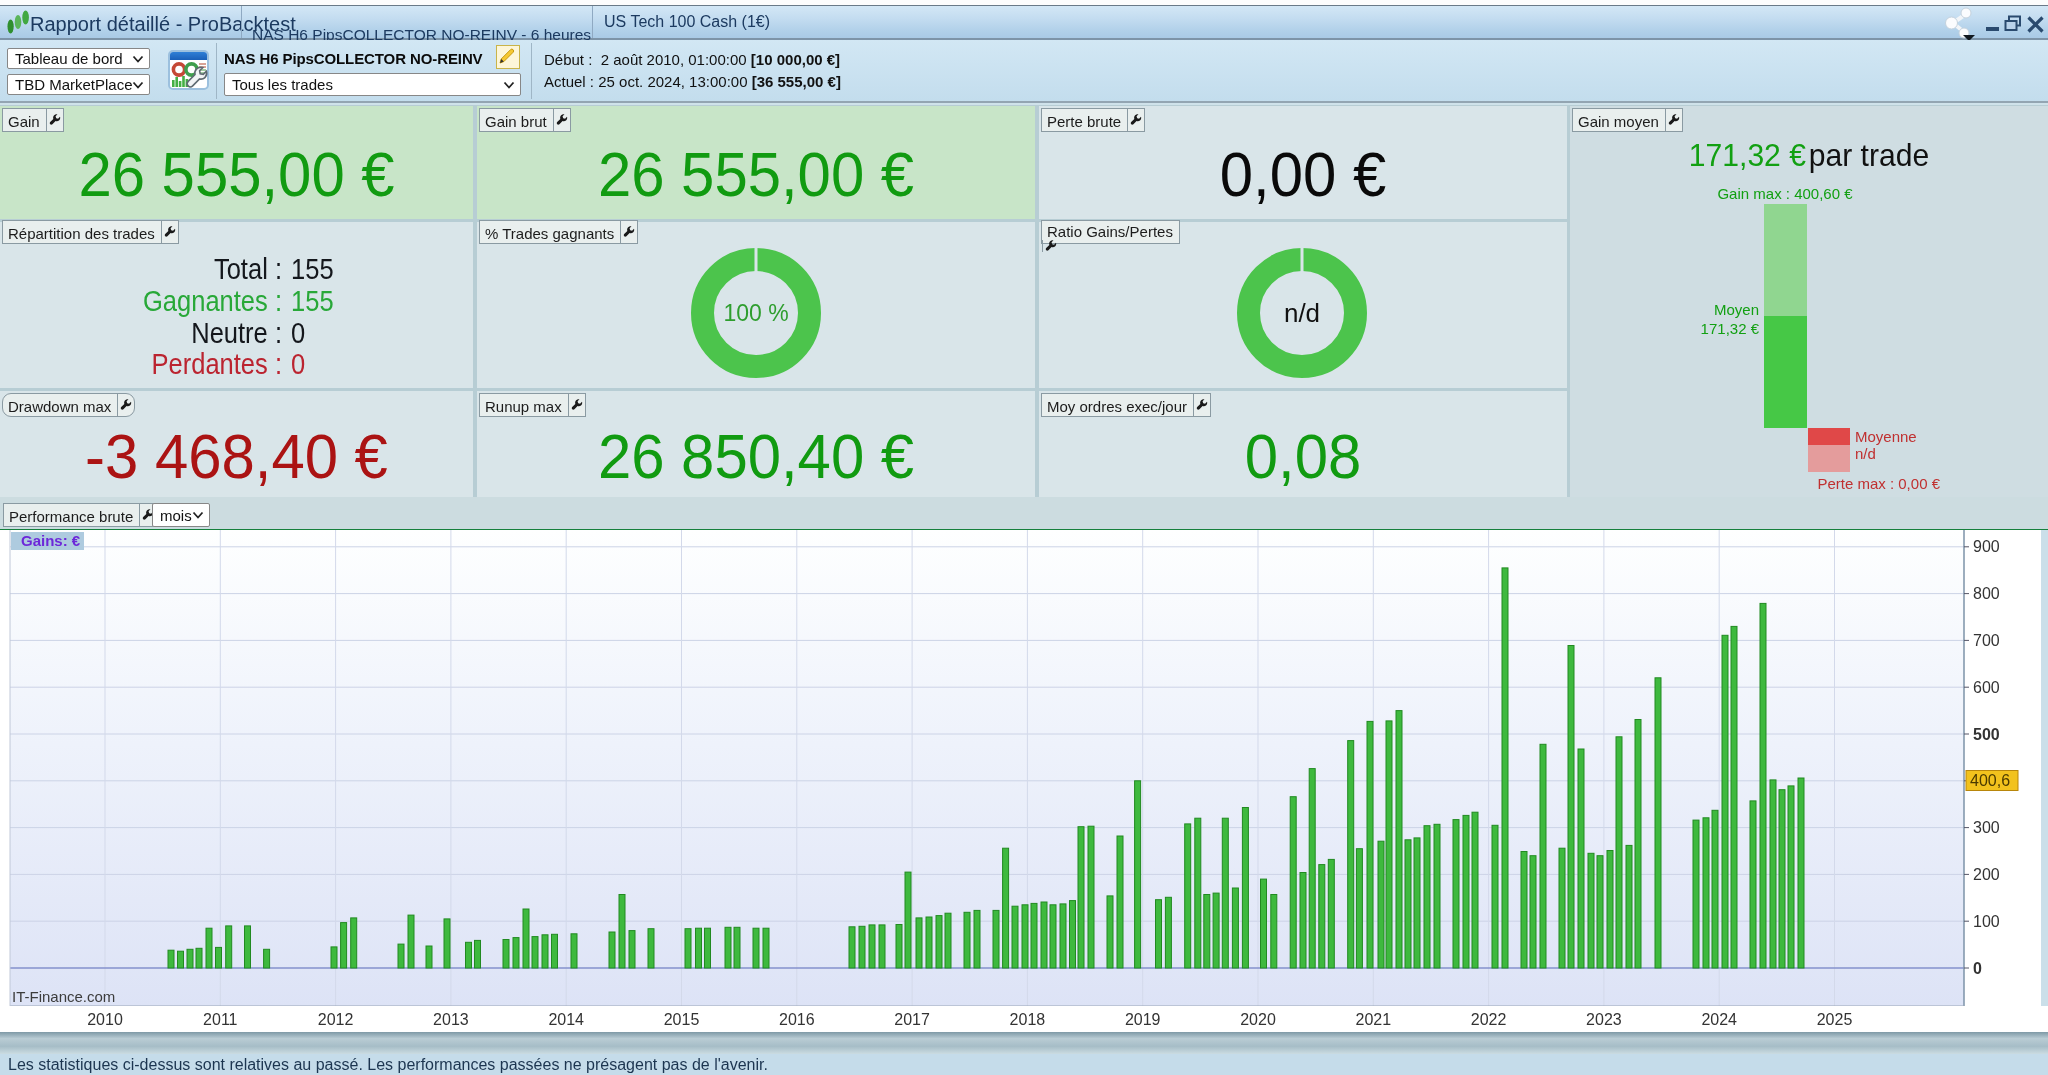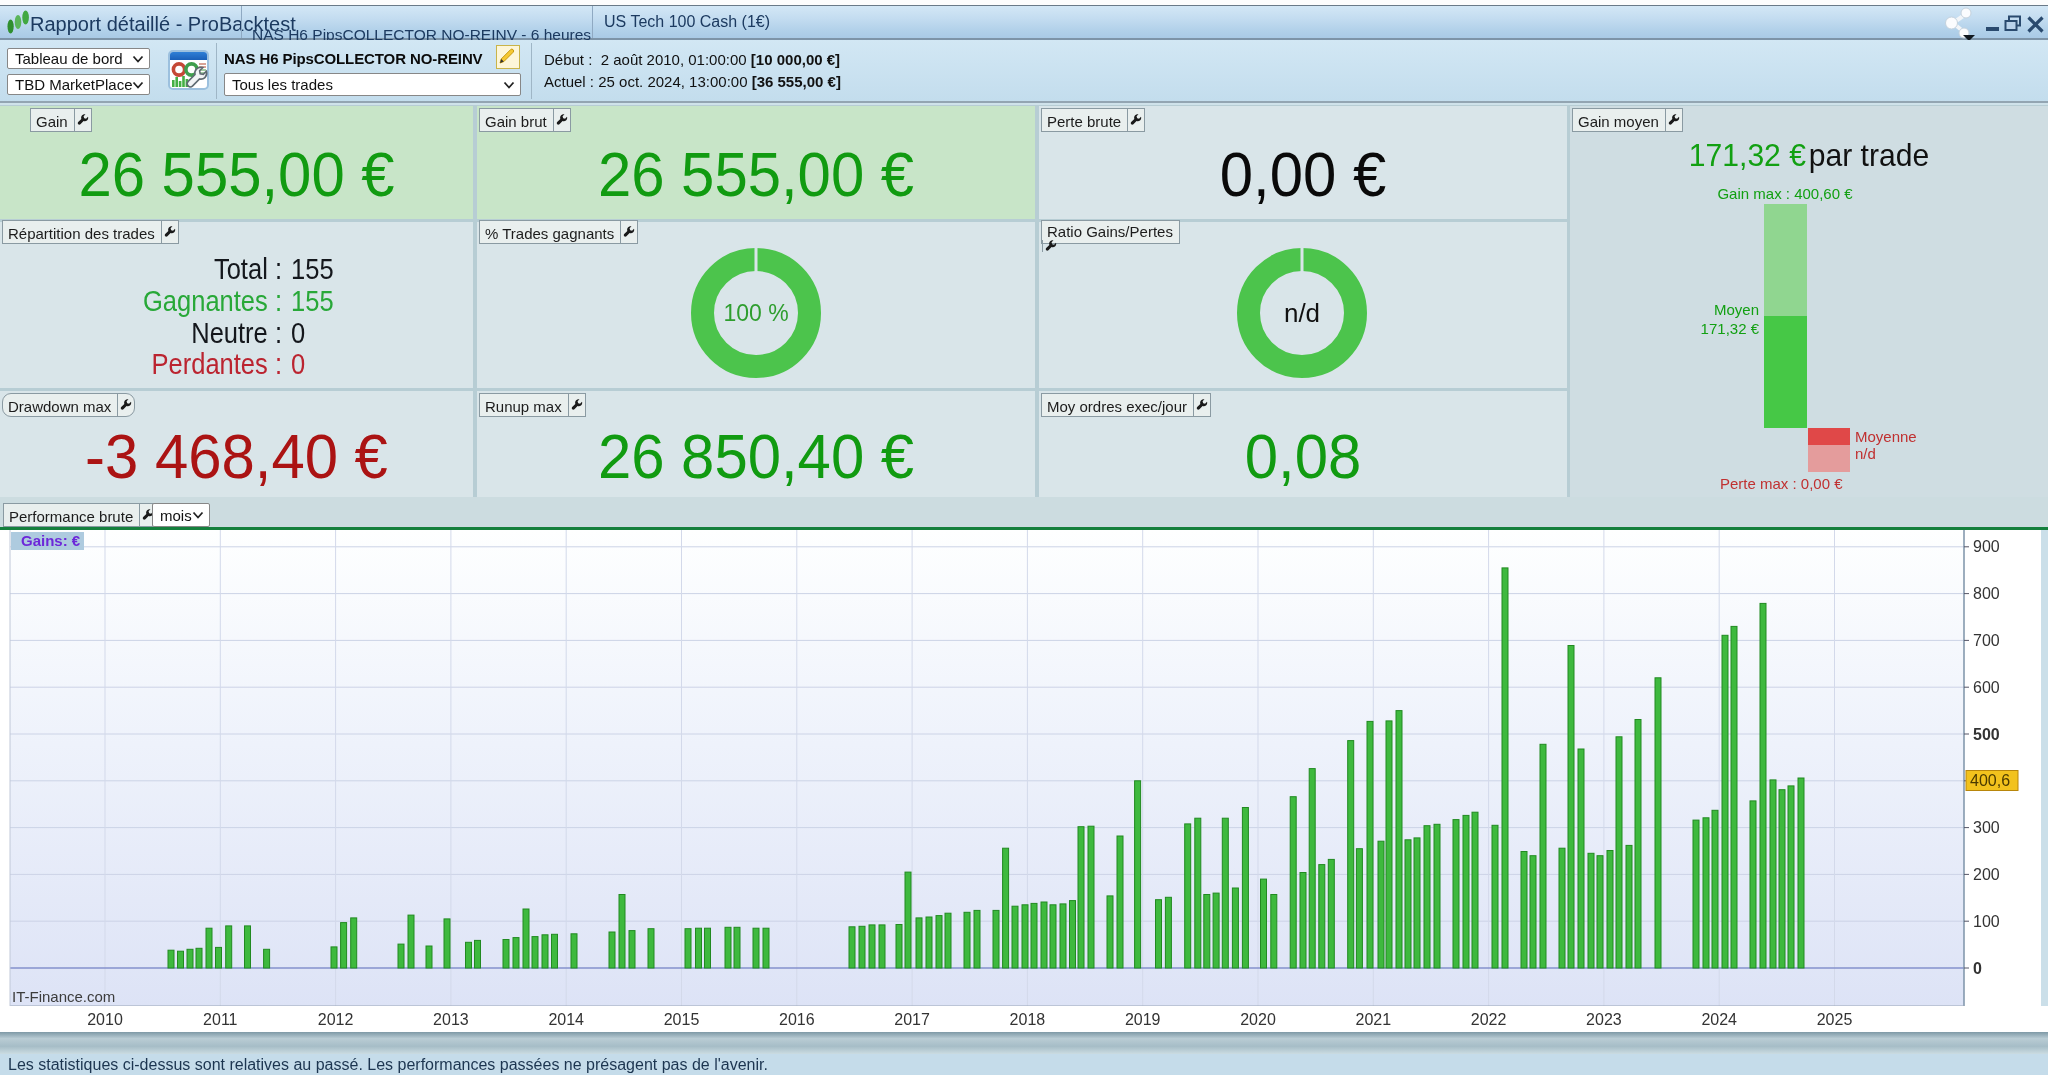--- a/index.html
+++ b/index.html
@@ -19,21 +19,21 @@
 .dash {position:absolute;left:0;top:105px;width:2048px;height:392px;background:#b7cdd4}
 .panel {position:absolute;overflow:hidden}
 .pgreen {background:#c8e5c8}
 .pblue {background:#d9e5e9}
 .lb {position:absolute;display:flex;height:24px;background:#e9efee;border:1px solid #8a9aa2;
  font-size:15px;color:#1c1c1c;align-items:stretch}
 .lbt {padding:2px 6px 0 5px;display:flex;align-items:center}
 .lbw {width:17px;border-left:1px solid #8a9aa2;display:flex;align-items:center;justify-content:center}
 .bigv {position:absolute;left:0;right:0;text-align:center;font-size:63px;line-height:63px;transform:scaleX(0.95)}
 .chead {position:absolute;left:0;top:497px;width:2048px;height:33px;background:#ccdce0;
- border-bottom:3px solid #15803d}
+ border-bottom:1px solid #15803d}
 .gains {position:absolute;left:11px;top:532px;background:#aecbdf;color:#6d28d9;font-weight:bold;
  font-size:15px;padding:0 4px 1px 10px;z-index:5}
 .strip {position:absolute;left:0;top:1032px;width:2048px;height:22px;
  background:linear-gradient(180deg,#7e99a6 0,#b9ccd4 30%,#a6bdc7 65%,#cbdce2 100%)}
 .bbar {position:absolute;left:0;top:1054px;width:2048px;height:21px;background:#c5dcea;
  font-size:16px;color:#1c3550;padding:2px 0 16px 8px}
 .rt {position:absolute;font-size:15px;white-space:nowrap}
 </style></head><body>
 
 <div class="topwhite"></div>
@@ -133,21 +133,21 @@
  <div class="panel pblue" style="left:1570px;top:1px;width:478px;height:391px;background:#cfdde2">
    <div class="abs" style="left:0;right:0;top:33px;text-align:center;font-size:32px;line-height:32px;transform:scaleX(0.94)">
      <span style="color:#12a012">171,32 €</span><span style="color:#111;margin-left:3px">par trade</span></div>
    <div class="abs" style="left:0;width:430px;top:79px;text-align:center;font-size:15px;color:#12a012">Gain max : 400,60 €</div>
    <div class="abs" style="left:194px;top:98px;width:43px;height:112px;background:#90d690"></div>
    <div class="abs" style="left:194px;top:210px;width:43px;height:112px;background:#46c846"></div>
    <div class="abs" style="left:238px;top:322px;width:42px;height:17px;background:#e04848"></div>
    <div class="abs" style="left:238px;top:339px;width:42px;height:27px;background:#e49c9c"></div>
    <div class="rt" style="right:289px;top:194px;color:#12a012;text-align:right;line-height:19px">Moyen<br>171,32 €</div>
    <div class="rt" style="left:285px;top:322px;color:#c03030">Moyenne<br>n/d</div>
-   <div class="rt" style="left:150px;top:369px;width:220px;text-align:left;color:#c03030">Perte max : 0,00 €</div>
+   <div class="rt" style="left:150px;top:369px;width:220px;text-align:right;color:#c03030">Perte max : 0,00 €</div>
  </div>
 
  <div class="panel pblue" style="left:0;top:117px;width:473px;height:166px;background:#d9e5e9">
    <div class="abs" style="left:0;top:32px;width:282px;text-align:right;font-size:29px;line-height:31.8px;transform:scaleX(0.88);transform-origin:100% 0">
      <div style="color:#14171c">Total :</div>
         <div style="color:#28a838">Gagnantes :</div>
      <div style="color:#14171c">Neutre :</div>
         <div style="color:#bb2430">Perdantes :</div>
       </div>
    <div class="abs" style="left:291px;top:32px;text-align:left;font-size:29px;line-height:31.8px;transform:scaleX(0.88);transform-origin:0 0">
@@ -175,21 +175,21 @@
  <div class="panel pblue" style="left:0;top:286px;width:473px;height:106px">
    <div class="bigv" style="top:34px;color:#ab1313">-3 468,40 €</div>
     </div>
  <div class="panel pblue" style="left:477px;top:286px;width:558px;height:106px">
    <div class="bigv" style="top:34px;color:#119b11">26 850,40 €</div>
     </div>
  <div class="panel pblue" style="left:1039px;top:286px;width:528px;height:106px">
    <div class="bigv" style="top:34px;color:#119b11">0,08</div>
     </div>
 
- <div class="lb" style="left:2px;top:3px;margin-left:28px;">
+ <div class="lb" style="left:2px;top:3px;">
       <span class="lbt">Gain</span>
       <span class="lbw">
         <svg width="12" height="12" viewBox="0 0 13 13" style="display:block;margin:auto">
           <path d="M11.9 3.1 L9.8 5.2 L7.8 4.5 L7.1 2.5 L9.2 0.4 C8 0 6.6 0.3 5.6 1.3 C4.5 2.4 4.2 4 4.7 5.4 L1.3 8.8 C0.7 9.4 0.7 10.5 1.3 11.1 C2 11.8 3 11.8 3.7 11.1 L7.1 7.7 C8.4 8.2 10 7.9 11.1 6.8 C12.1 5.8 12.4 4.3 11.9 3.1 Z" fill="#1a1a1a"></path>
         </svg>
       </span>
     </div>
  <div class="lb" style="left:479px;top:3px;">
       <span class="lbt">Gain brut</span>
       <span class="lbw">

